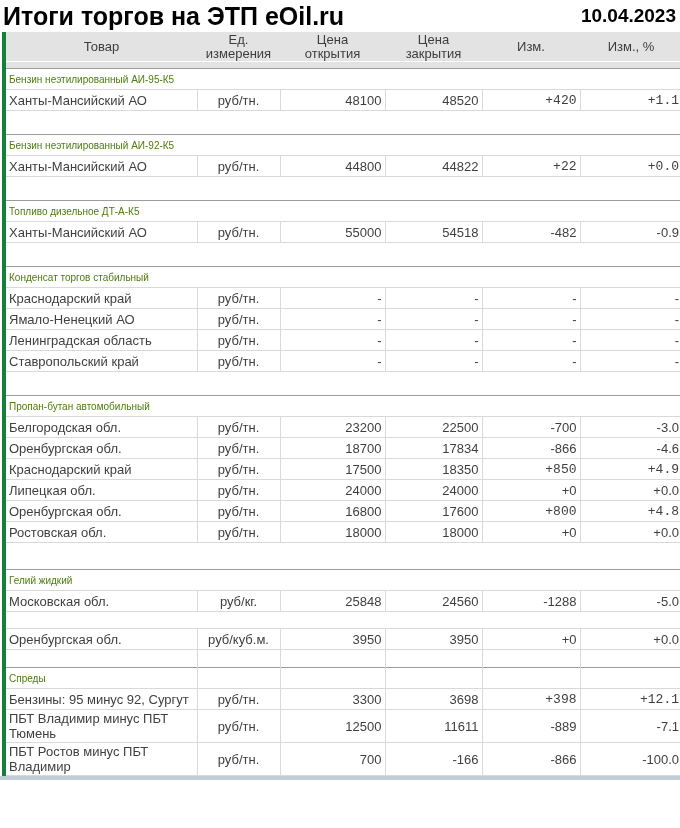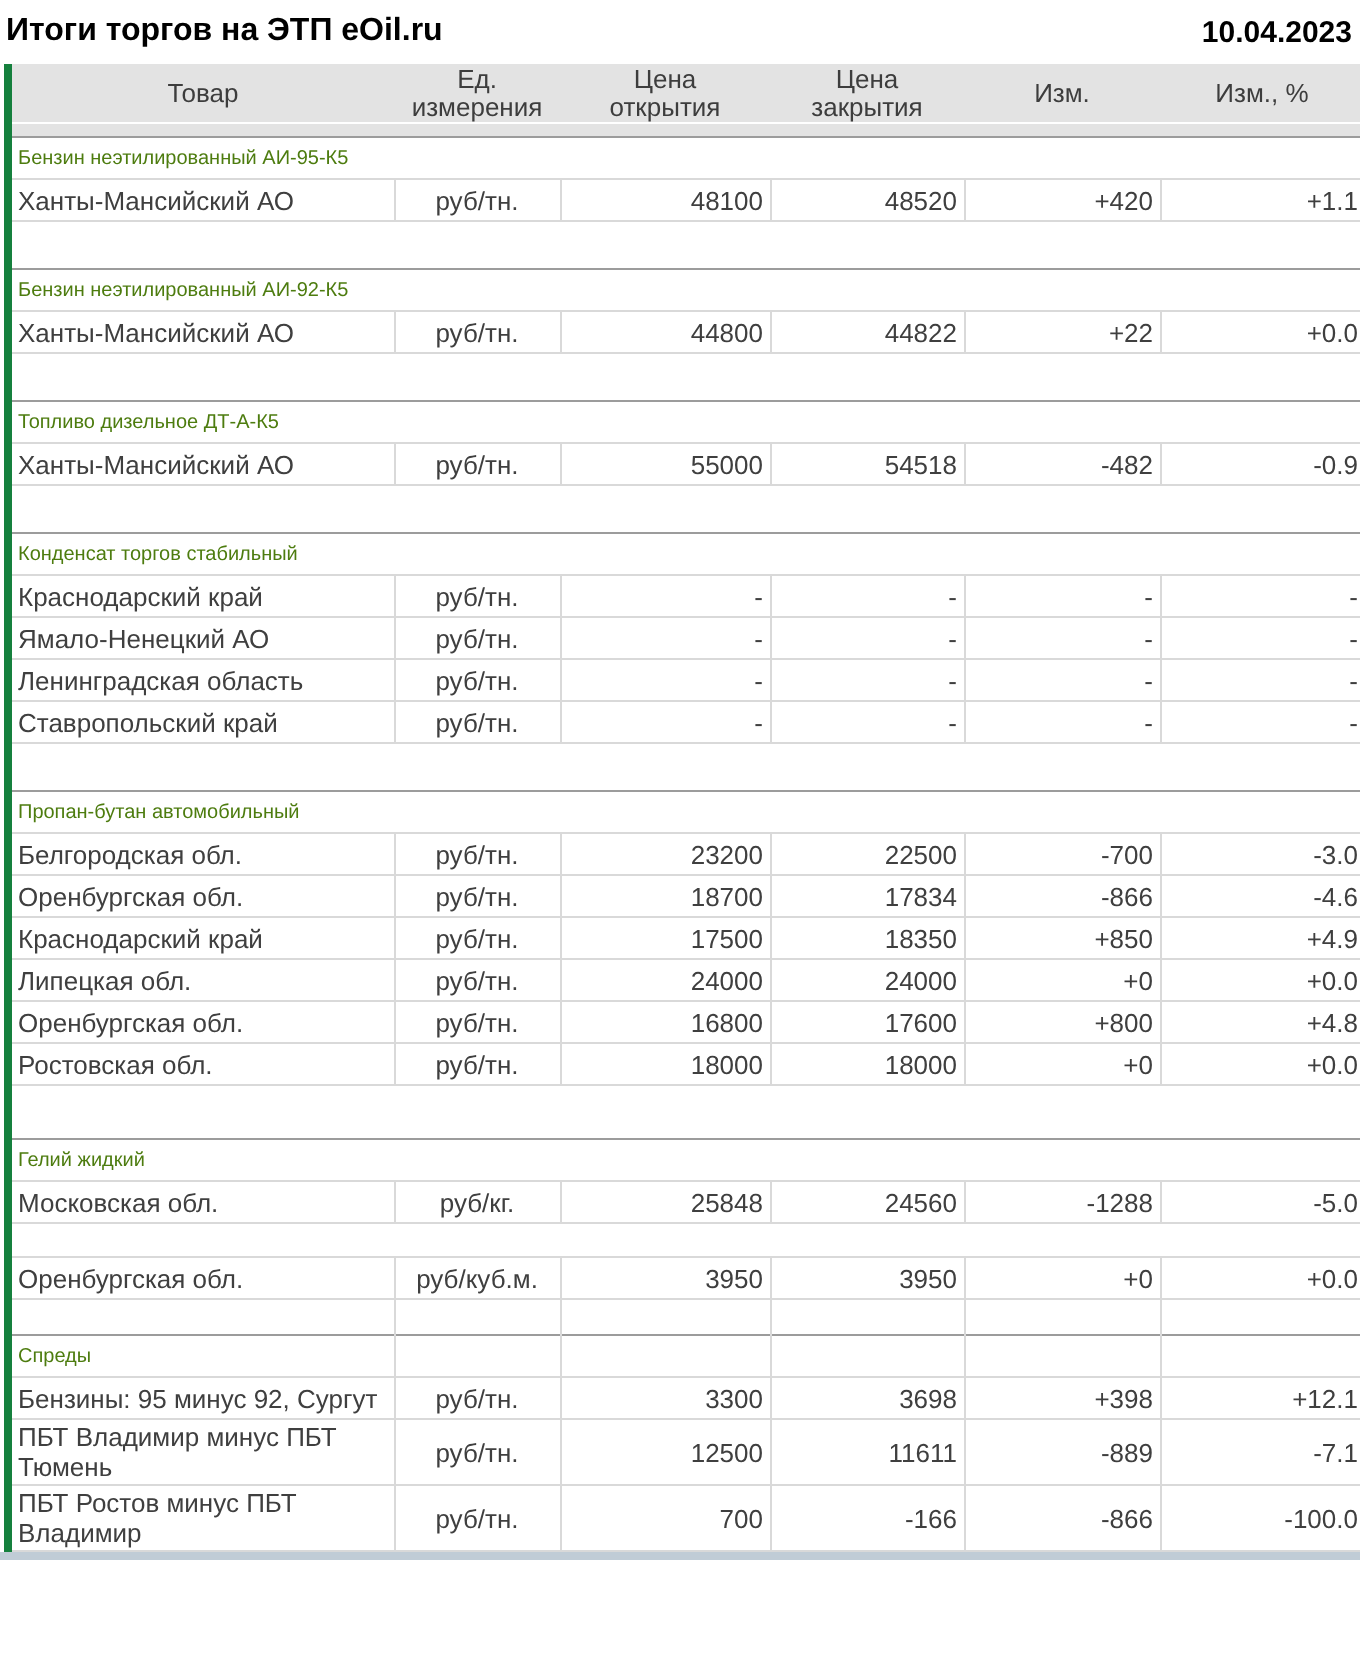--- a/index.html
+++ b/index.html
@@ -1,22 +1,22 @@
 <!DOCTYPE html>
 <html style="--up: #008000; --dn: #c00000;"><head>
 <meta charset="utf-8">
 <style>
   html,body{margin:0;padding:0;background:#ffffff;}
   body{width:680px;font-family:"Liberation Sans",sans-serif;color:#333;}
   .page{width:680px;box-sizing:border-box;}
 
   .titlebar{display:flex;justify-content:space-between;align-items:center;
             height:32px;padding:0 4px 0 3px;box-sizing:border-box;}
-  .titlebar .title{font-weight:bold;font-size:16px;color:#000;letter-spacing:0;}
-  .titlebar .date{font-weight:bold;font-size:15px;color:#000;}
+  .titlebar .title{font-weight:bold;font-size:25px;color:#000;letter-spacing:0;}
+  .titlebar .date{font-weight:bold;font-size:19px;color:#000;}
 
   table{border-collapse:collapse;table-layout:fixed;width:678px;margin-left:2px;
         border-left:4px solid #15803d;}
   col.c1{width:193px;} col.c2{width:83px;} col.c3{width:105px;}
   col.c4{width:97px;}  col.c5{width:98px;} col.c6{width:102px;}
 
   thead th{background:#e3e3e3;font-weight:normal;font-size:13px;color:#3d3d3d;
            text-align:center;vertical-align:middle;white-space:pre-line;
            line-height:14px;height:29px;padding:0 2px;}
   tr.strip th{height:6px;padding:0;border-top:1px solid #ffffff;background:#e3e3e3;}
@@ -27,21 +27,21 @@
   tr.data td{border-top:1px solid #d9d9d9;border-bottom:1px solid #d9d9d9;color:#3f3f3f;}
   tr.data td + td{border-left:1px solid #d9d9d9;}
   tr.sect.bordered td + td{border-left:1px solid #d9d9d9;}
   tr.spacer td{border:none;height:23px;padding:0;}
   tr.spacer.bordered td + td{border-left:1px solid #d9d9d9;}
   tr.sp26 td{height:26px;} tr.sp17 td{height:16px;} tr.sp18 td{height:17px;}
   tr.two td{height:32px;}
 
   td.unit{text-align:center;}
   td.num{text-align:right;}
-  .up{color:var(--up,#008000);}
+  .up{color:var(--up,#008000);font-family:Liberation Mono, monospace;}
   .down{color:var(--dn,#c00000);}
   .flat{color:#3a3a3a;}
   .dash{color:var(--up,#008000);}
 
   .bottombar{height:4px;background:#c0ccd6;width:680px;}
 </style>
 </head>
 <body>
 
 <div class="page">

